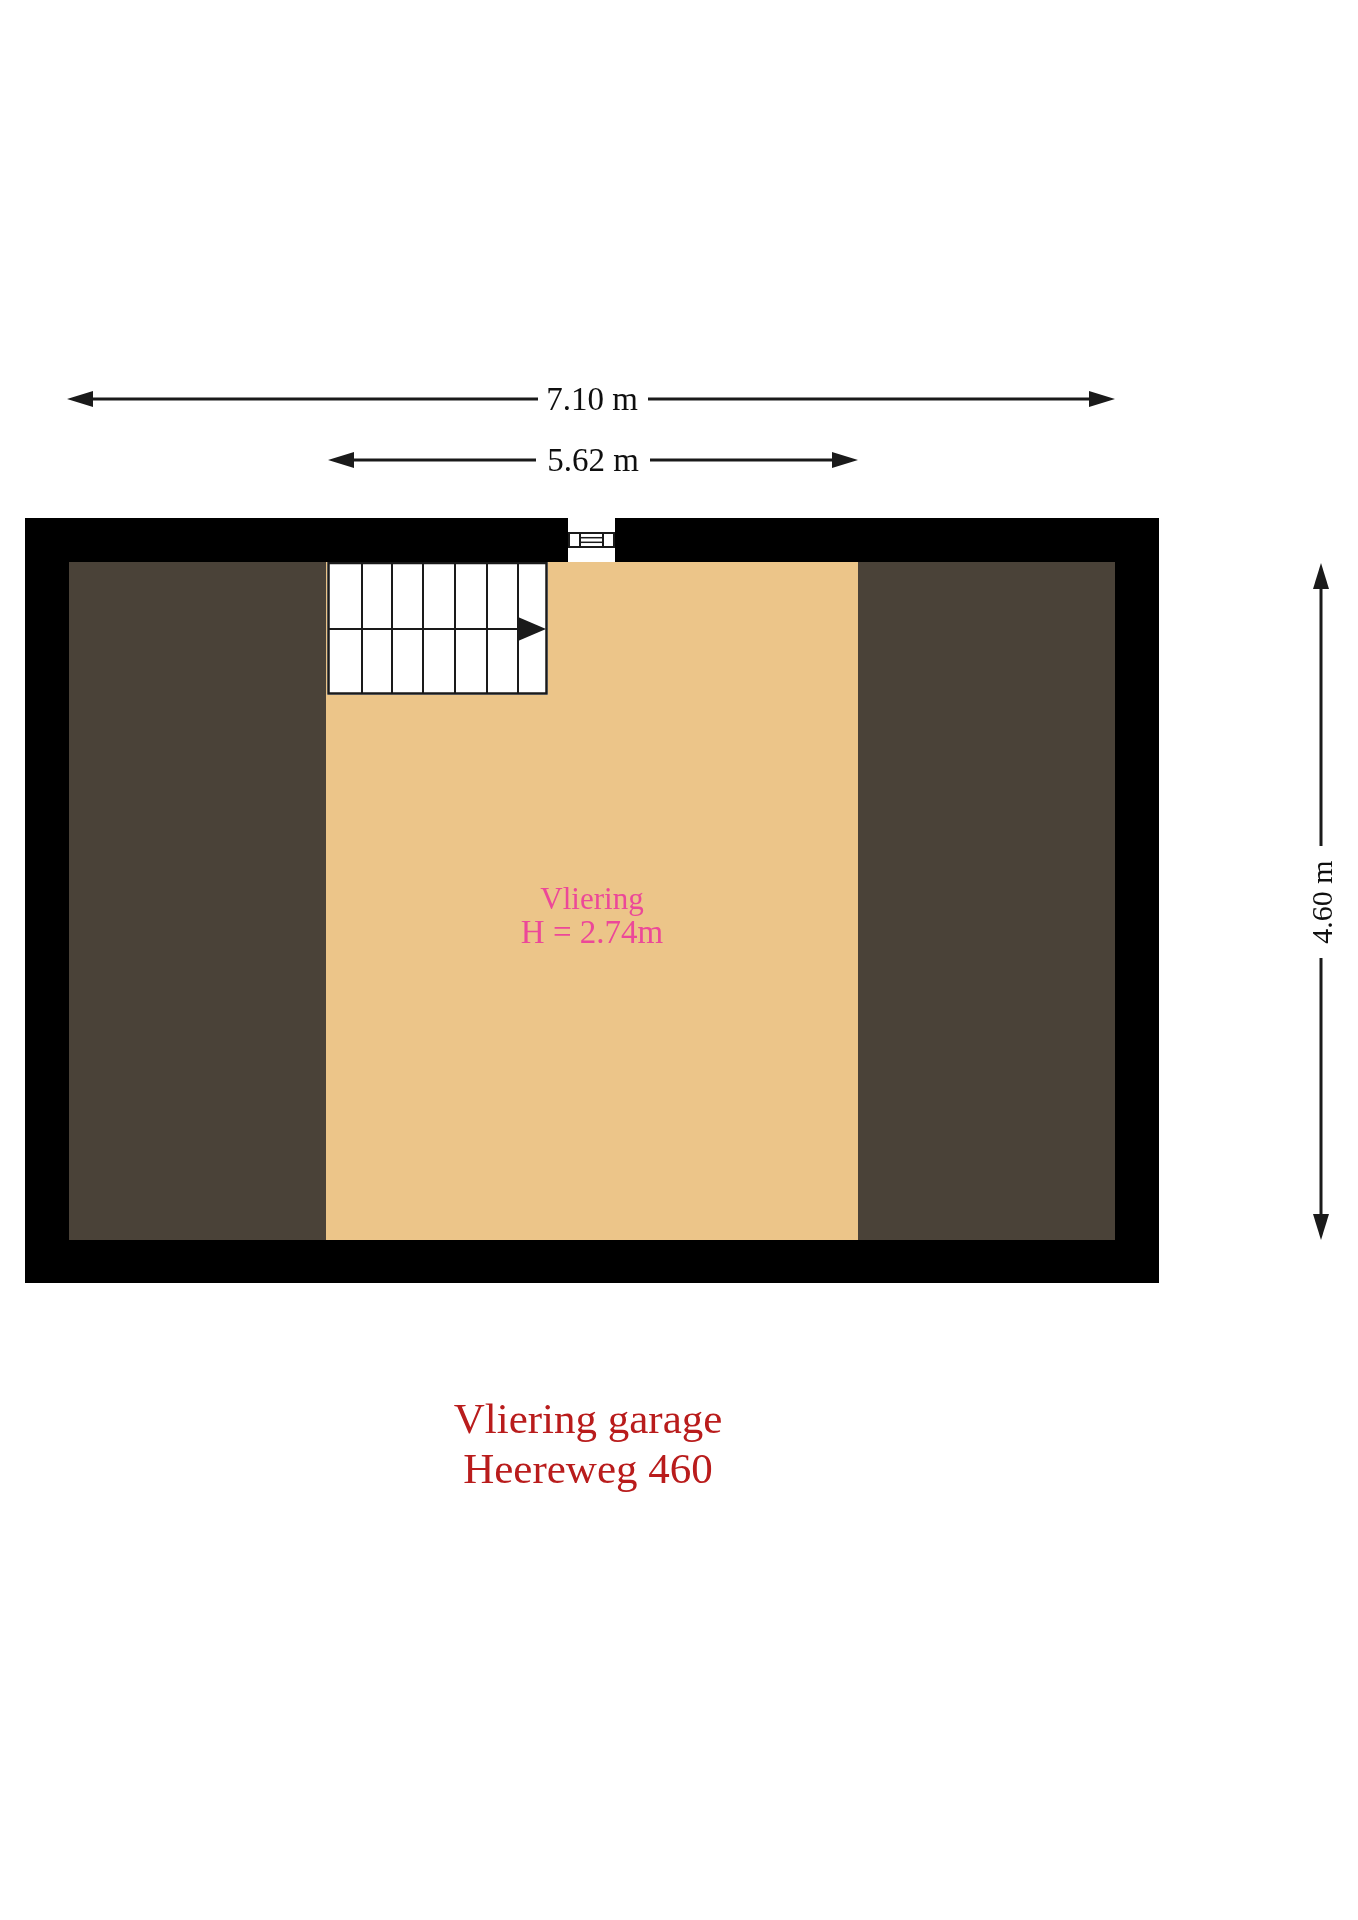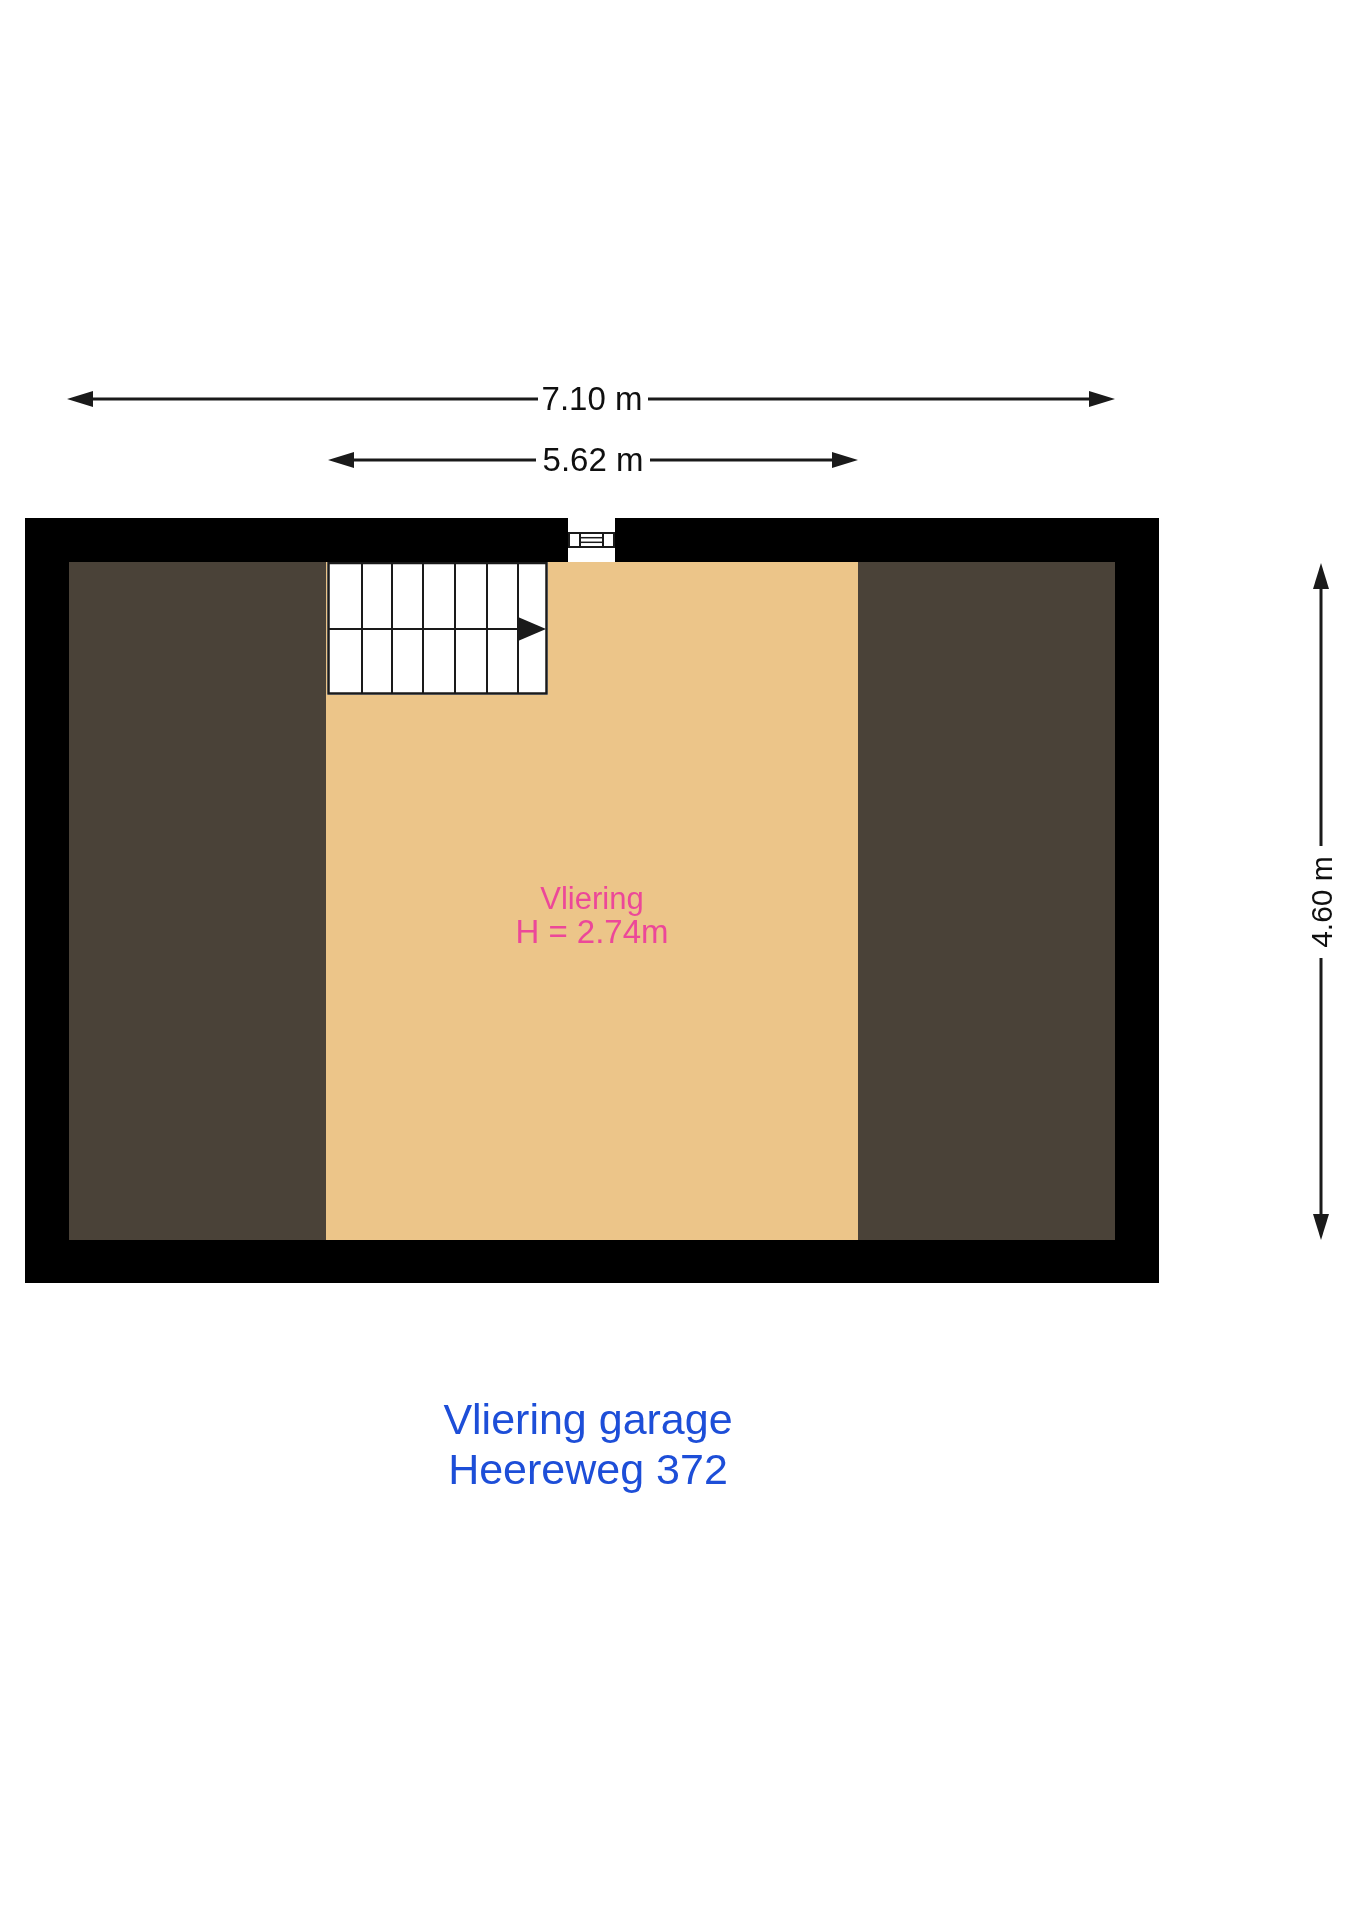--- a/index.html
+++ b/index.html
@@ -5,21 +5,21 @@
   html, body {
     margin: 0;
     padding: 0;
     background: #ffffff;
   }
   #canvas {
     position: relative;
     width: 1358px;
     height: 1920px;
     background: var(--background, #ffffff);
-    font-family: Liberation Sans, sans-serif;
+    font-family: Liberation Serif, serif;
     color: #000000;
     overflow: hidden;
   }
 
   
   .dim-label {
     position: absolute;
     text-align: center;
     font-size: 33px;
     line-height: 40px;
@@ -69,21 +69,21 @@
   #room-height { top: 917px; font-size: 33px; line-height: 30px; }
 
   
   #caption {
     position: absolute;
     left: 288px; top: 1394px;
     width: 600px;
     text-align: center;
     font-size: 43px;
     line-height: 50px;
-    color: #1d4ed8;
+    color: #b91c1c;
   }
 
   svg { display: block; }
   #dim-overlay {
     position: absolute;
     left: 0; top: 0;
     pointer-events: none;
   }
 </style>
 </head>
@@ -150,16 +150,16 @@
         <polygon points="191,55 191,79 219,67" fill="#1a1a1a"></polygon>
       </svg>
     </div>
   </div>
 
   <div id="room-name" class="room-label">Vliering</div>
   <div id="room-height" class="room-label">H = 2.74m</div>
 
   <div id="caption">
     <div>Vliering garage</div>
-    <div>Heereweg 372</div>
+    <div>Heereweg 460</div>
   </div>
 
 </div>
 
 </body></html>

